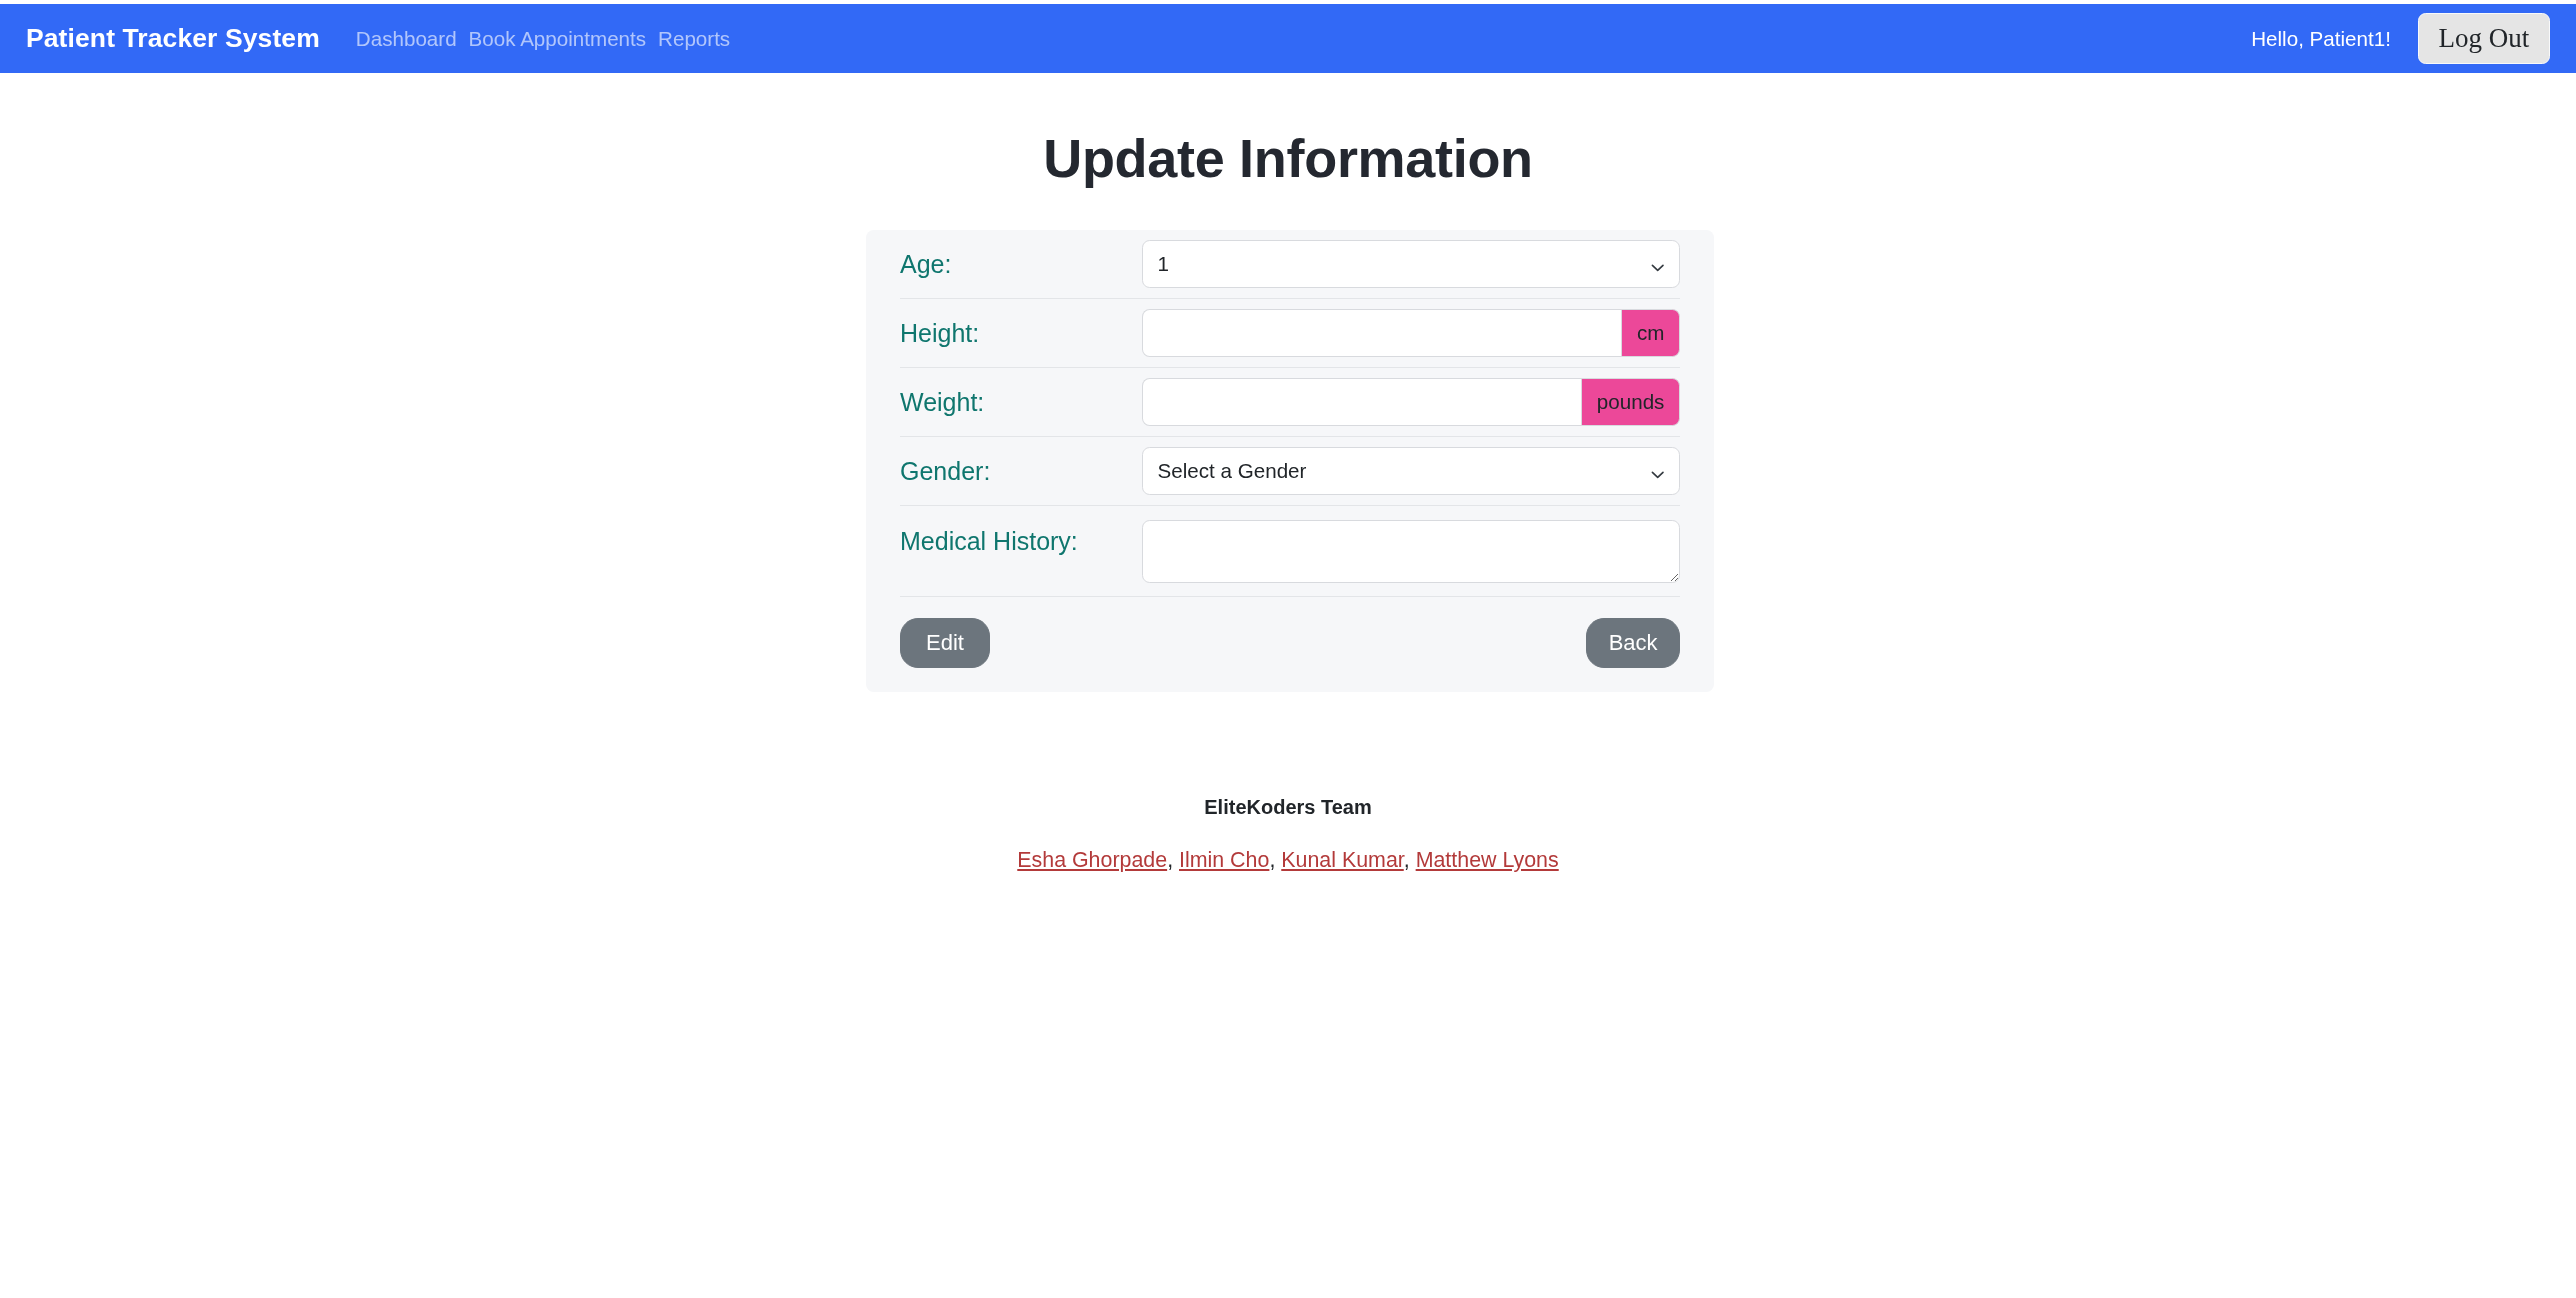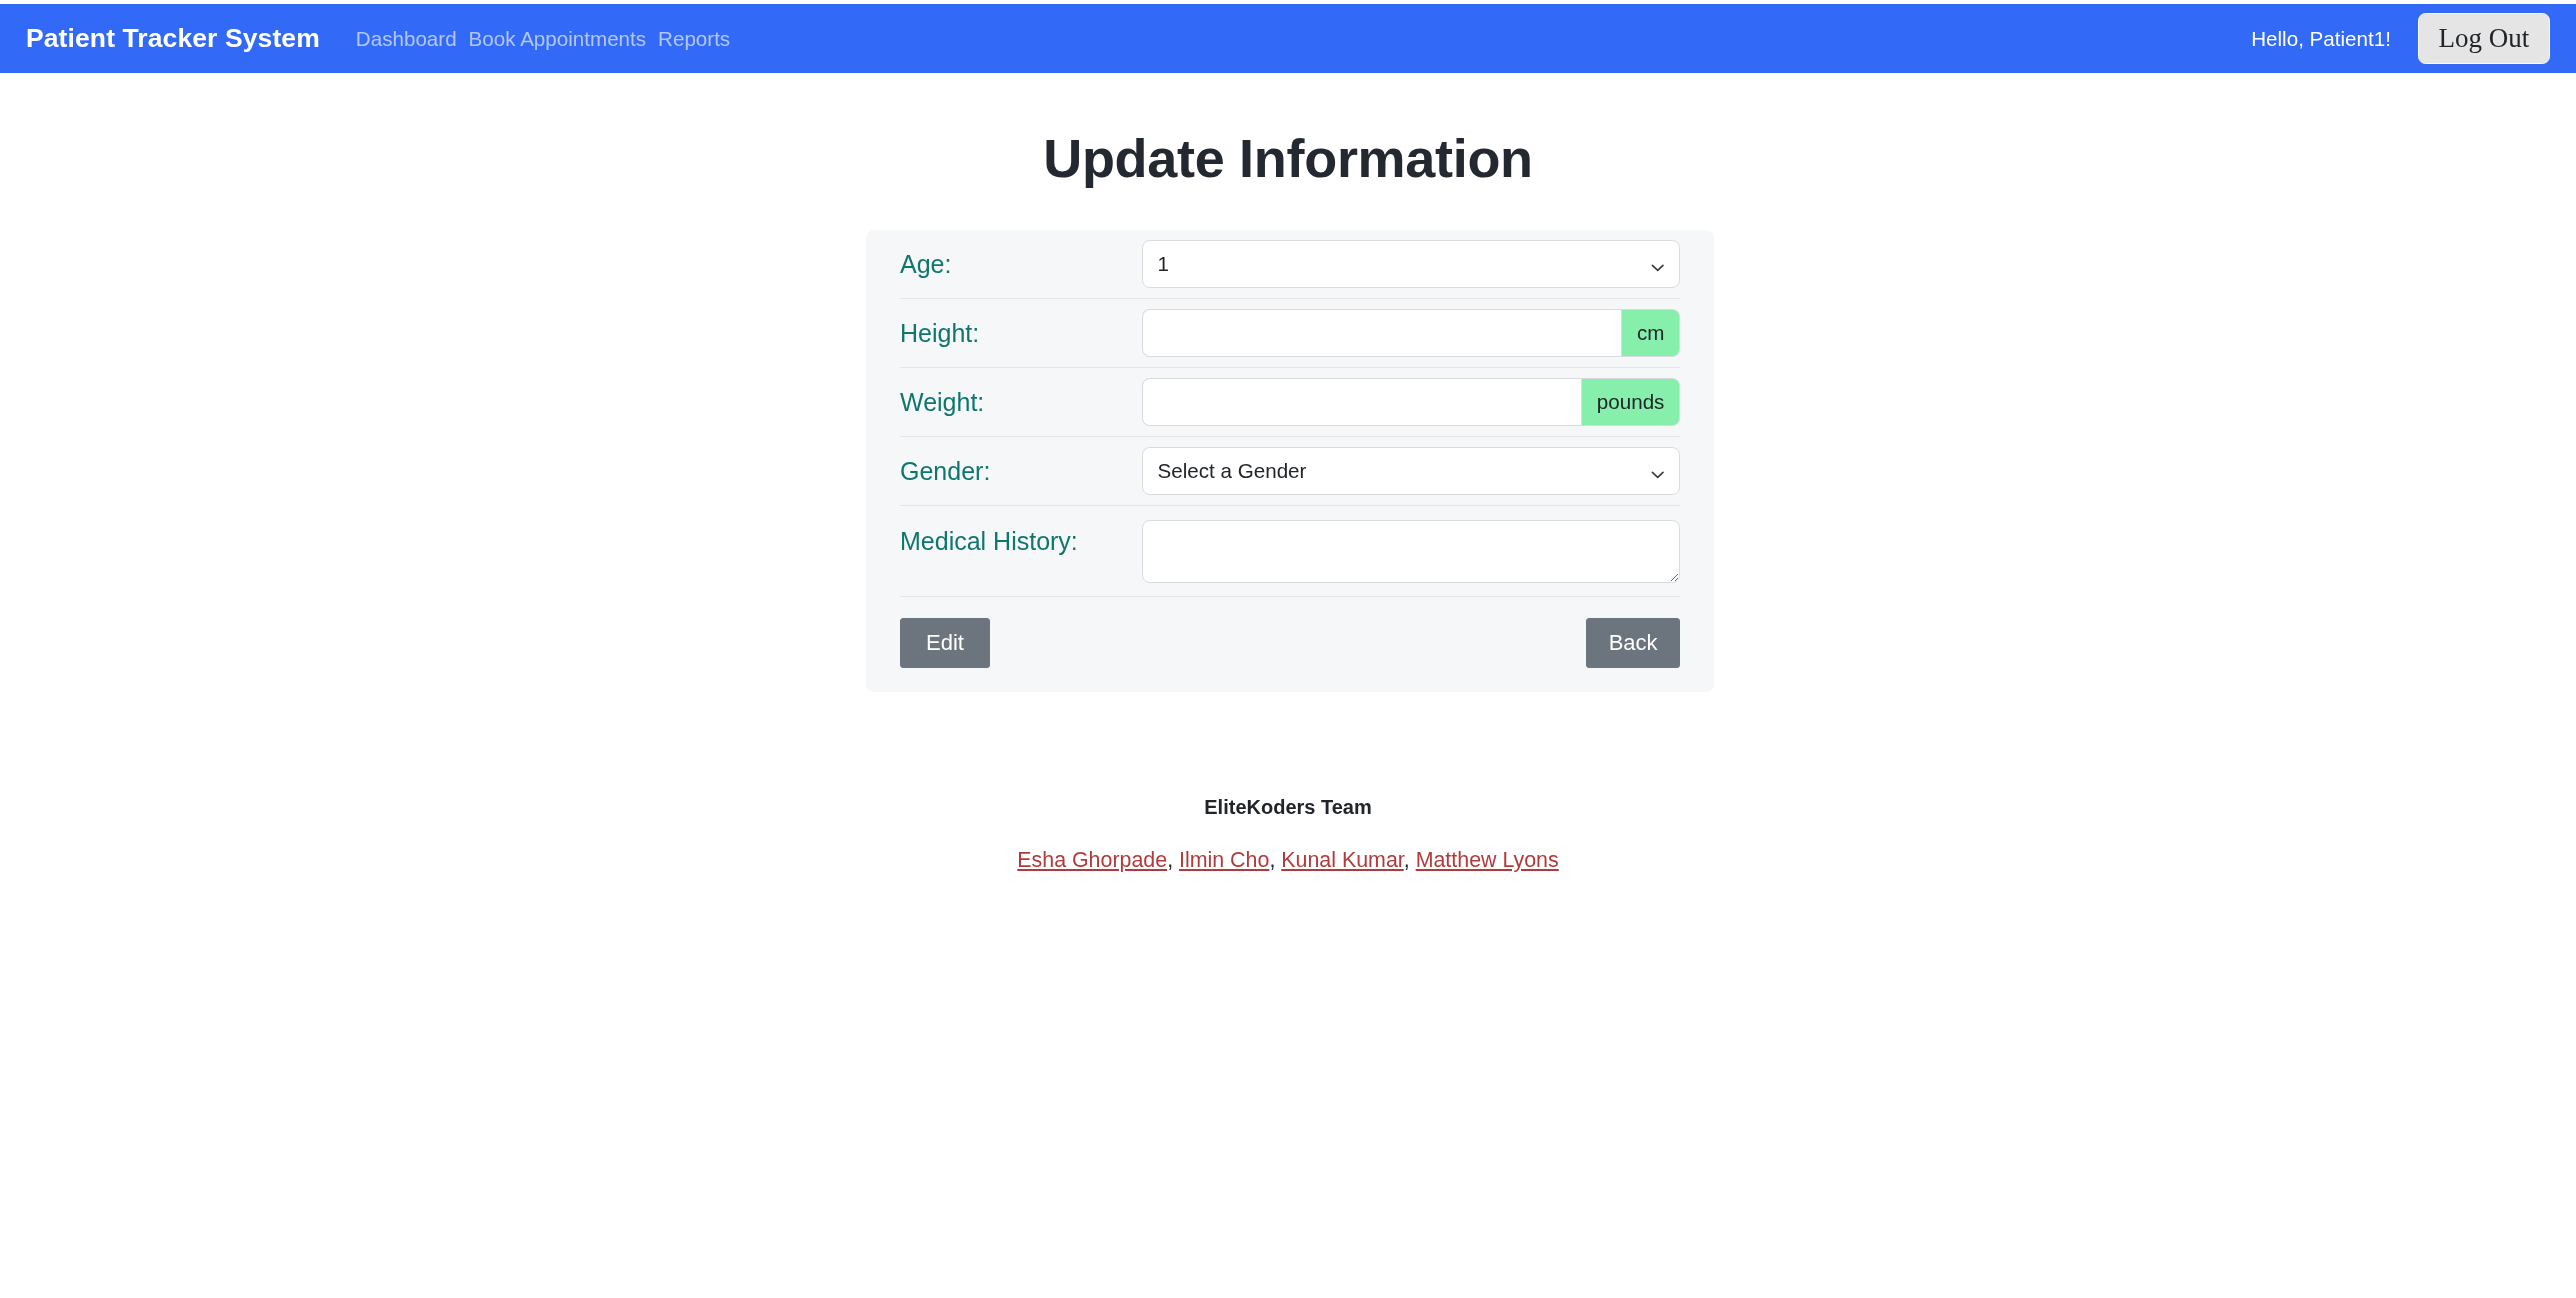--- a/index.html
+++ b/index.html
@@ -168,21 +168,21 @@
     border-bottom-left-radius: 7.7px;
     font-size: 20.6px;
     font-family: "Liberation Sans", sans-serif;
     color: #212529;
     padding: 0 13.7px;
     outline: none;
   }
   .ig-addon {
     flex: 0 0 auto;
     height: 48px;
-    background: #86efac;
+    background: #ec4899;
     border: 0.9px solid #d8dade;
     border-top-right-radius: 7.7px;
     border-bottom-right-radius: 7.7px;
     display: flex;
     align-items: center;
     justify-content: center;
     padding: 0 14.6px;
     font-size: 20.6px;
     color: #212529;
     white-space: nowrap;
@@ -208,21 +208,21 @@
   .btn-row {
     display: flex;
     align-items: center;
     justify-content: space-between;
     padding: 20.6px 0 24px 0;
   }
   .btn-gray {
     background: #6c757d;
     color: #ffffff;
     border: 0.9px solid #6c757d;
-    border-radius: 3px;
+    border-radius: 18px;
     font-size: 22px;
     font-family: "Liberation Sans", sans-serif;
     padding: 10.3px 21.4px;
     cursor: pointer;
     line-height: 1.25;
     min-width: 90px;
   }
 
   
   .footer {

